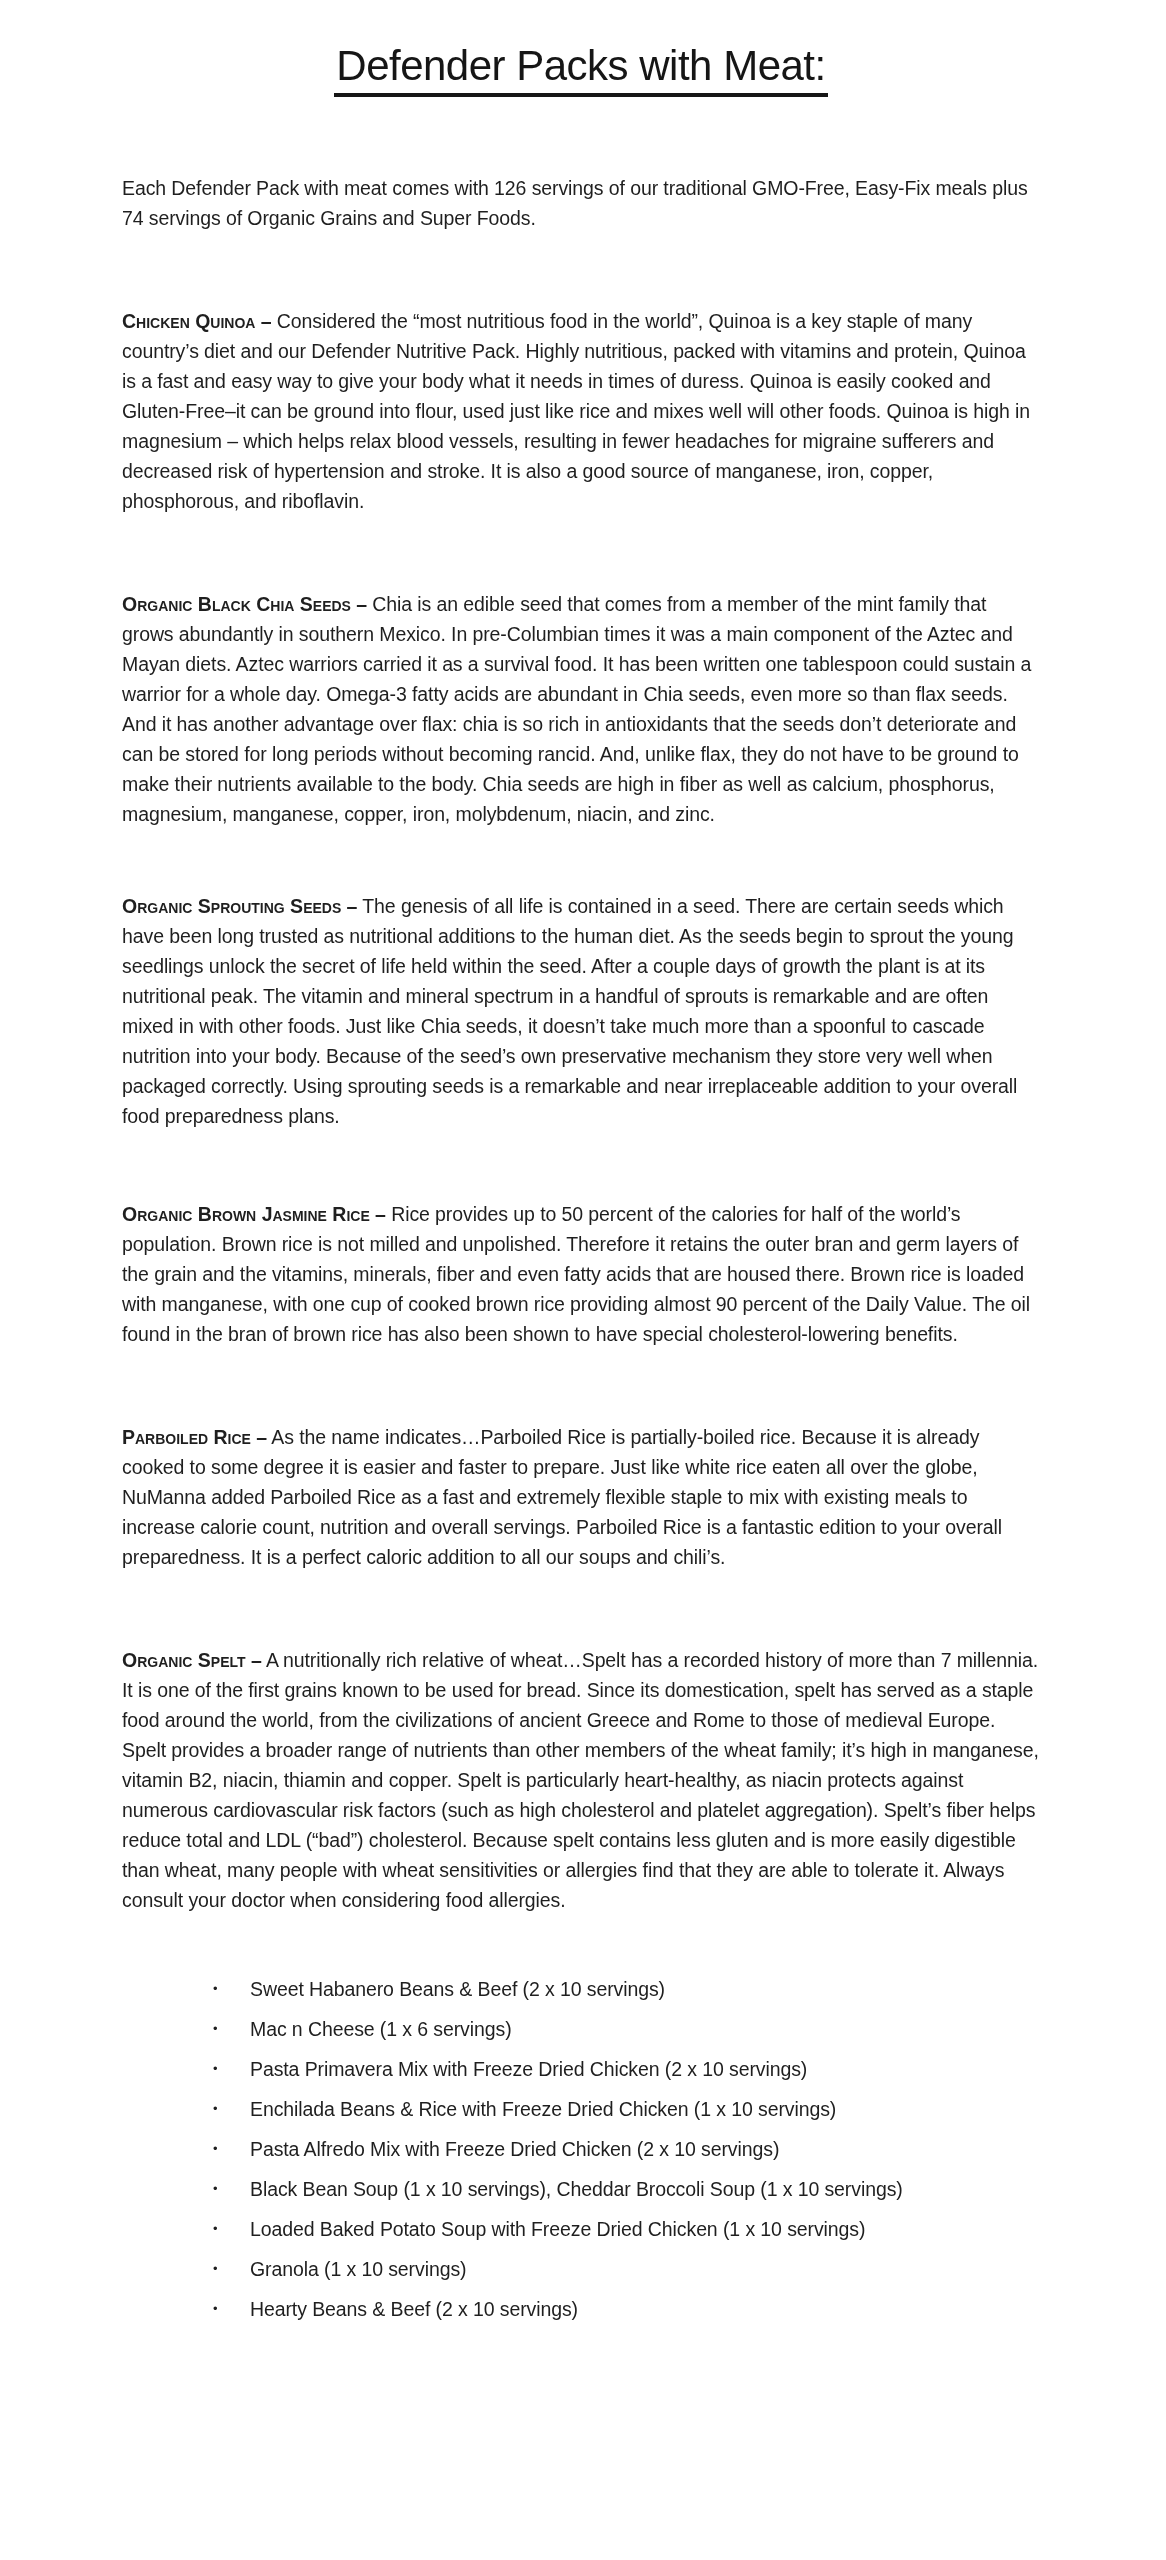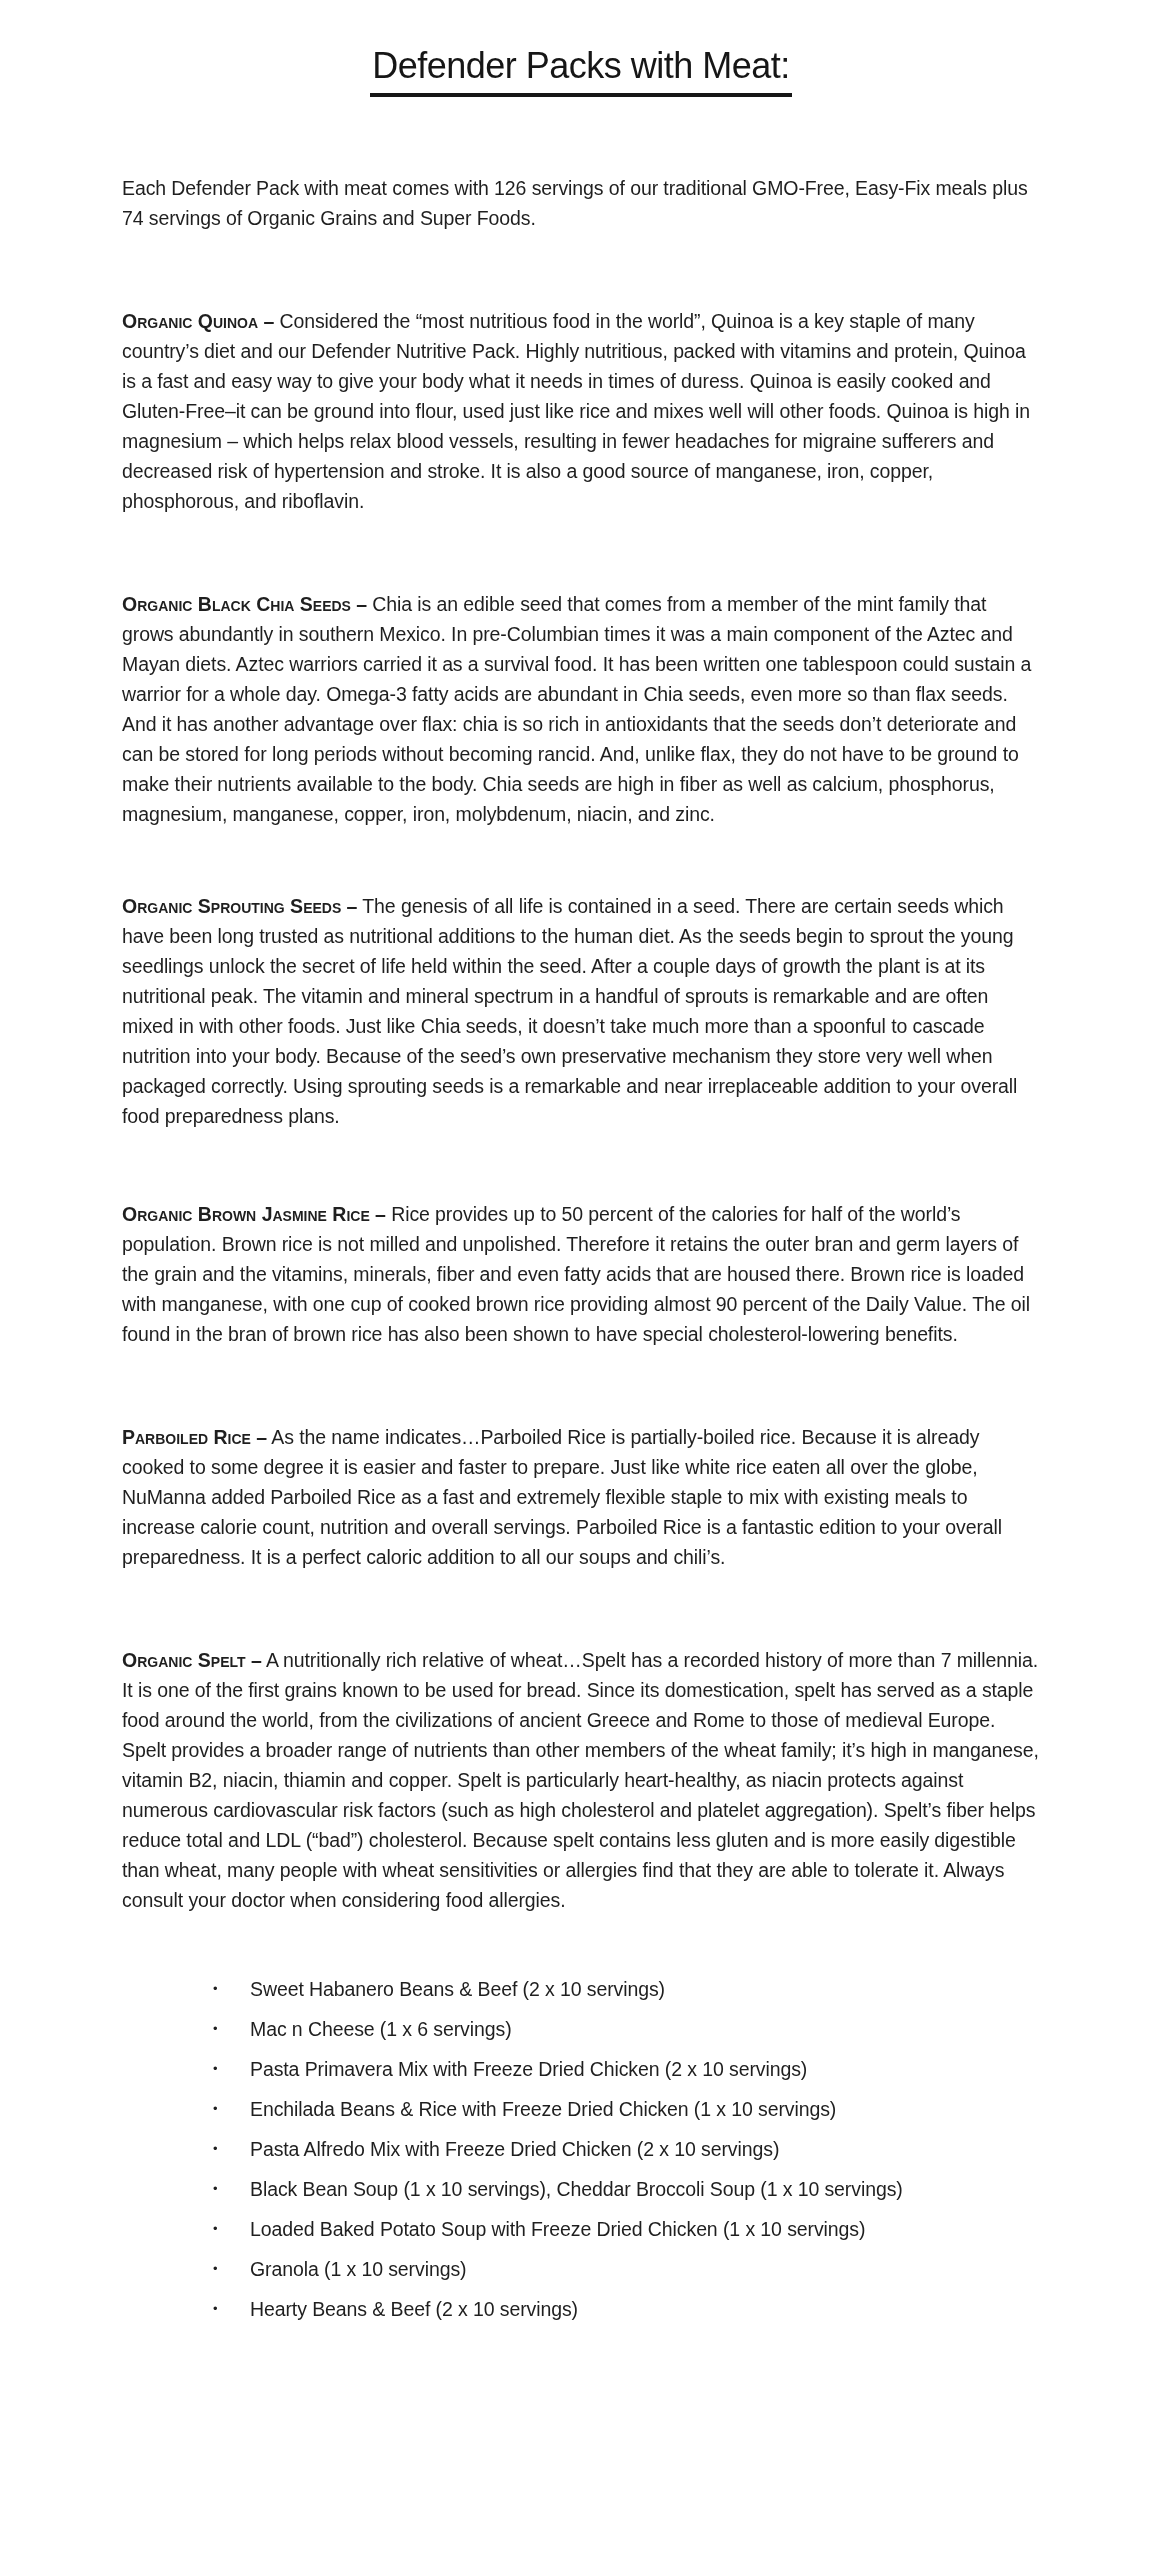--- a/index.html
+++ b/index.html
@@ -16,21 +16,21 @@
     color: #1f1f1f;
     font-family: "Liberation Sans", sans-serif;
     font-size: 19.5px;
     line-height: 30px;
     letter-spacing: -0.1px;
     padding: 40px 126px 0 122px;
     overflow: hidden;
   }
   .title {
     margin: 0 0 76px 0;
-    font-size: 36px;
+    font-size: 42px;
     line-height: 52px;
     font-weight: 400;
     text-align: center;
     color: #161616;
     letter-spacing: -0.5px;
   }
   .title .title-underline {
     display: inline-block;
     border-bottom: 4px solid #161616;
     padding: 0 2px 1px 2px;
@@ -70,21 +70,21 @@
 </head>
 <body>
 
 <div class="page">
 
   <h1 class="title"><span class="title-underline">Defender Packs with Meat:</span></h1>
 
   <p class="intro">Each Defender Pack with meat comes with 126 servings of our traditional GMO-Free, Easy-Fix meals plus 74 servings of Organic Grains and Super Foods.</p>
 
   <p class="section quinoa">
-    <span class="head">Organic Quinoa</span>
+    <span class="head">Chicken Quinoa</span>
     <span class="dash">–</span>
     <span class="body-text">Considered the “most nutritious food in the world”, Quinoa is a key staple of many country’s diet and our Defender Nutritive Pack. Highly nutritious, packed with vitamins and protein, Quinoa is a fast and easy way to give your body what it needs in times of duress. Quinoa is easily cooked and Gluten-Free–it can be ground into flour, used just like rice and mixes well will other foods. Quinoa is high in magnesium – which helps relax blood vessels, resulting in fewer headaches for migraine sufferers and decreased risk of hypertension and stroke. It is also a good source of manganese, iron, copper, phosphorous, and riboflavin.</span>
   </p>
 
   <p class="section chia">
     <span class="head">Organic Black Chia Seeds</span>
     <span class="dash">–</span>
     <span class="body-text">Chia is an edible seed that comes from a member of the mint family that grows abundantly in southern Mexico. In pre-Columbian times it was a main component of the Aztec and Mayan diets. Aztec warriors carried it as a survival food. It has been written one tablespoon could sustain a warrior for a whole day. Omega-3 fatty acids are abundant in Chia seeds, even more so than flax seeds. And it has another advantage over flax: chia is so rich in antioxidants that the seeds don’t deteriorate and can be stored for long periods without becoming rancid. And, unlike flax, they do not have to be ground to make their nutrients available to the body. Chia seeds are high in fiber as well as calcium, phosphorus, magnesium, manganese, copper, iron, molybdenum, niacin, and zinc.</span>
   </p>
 

